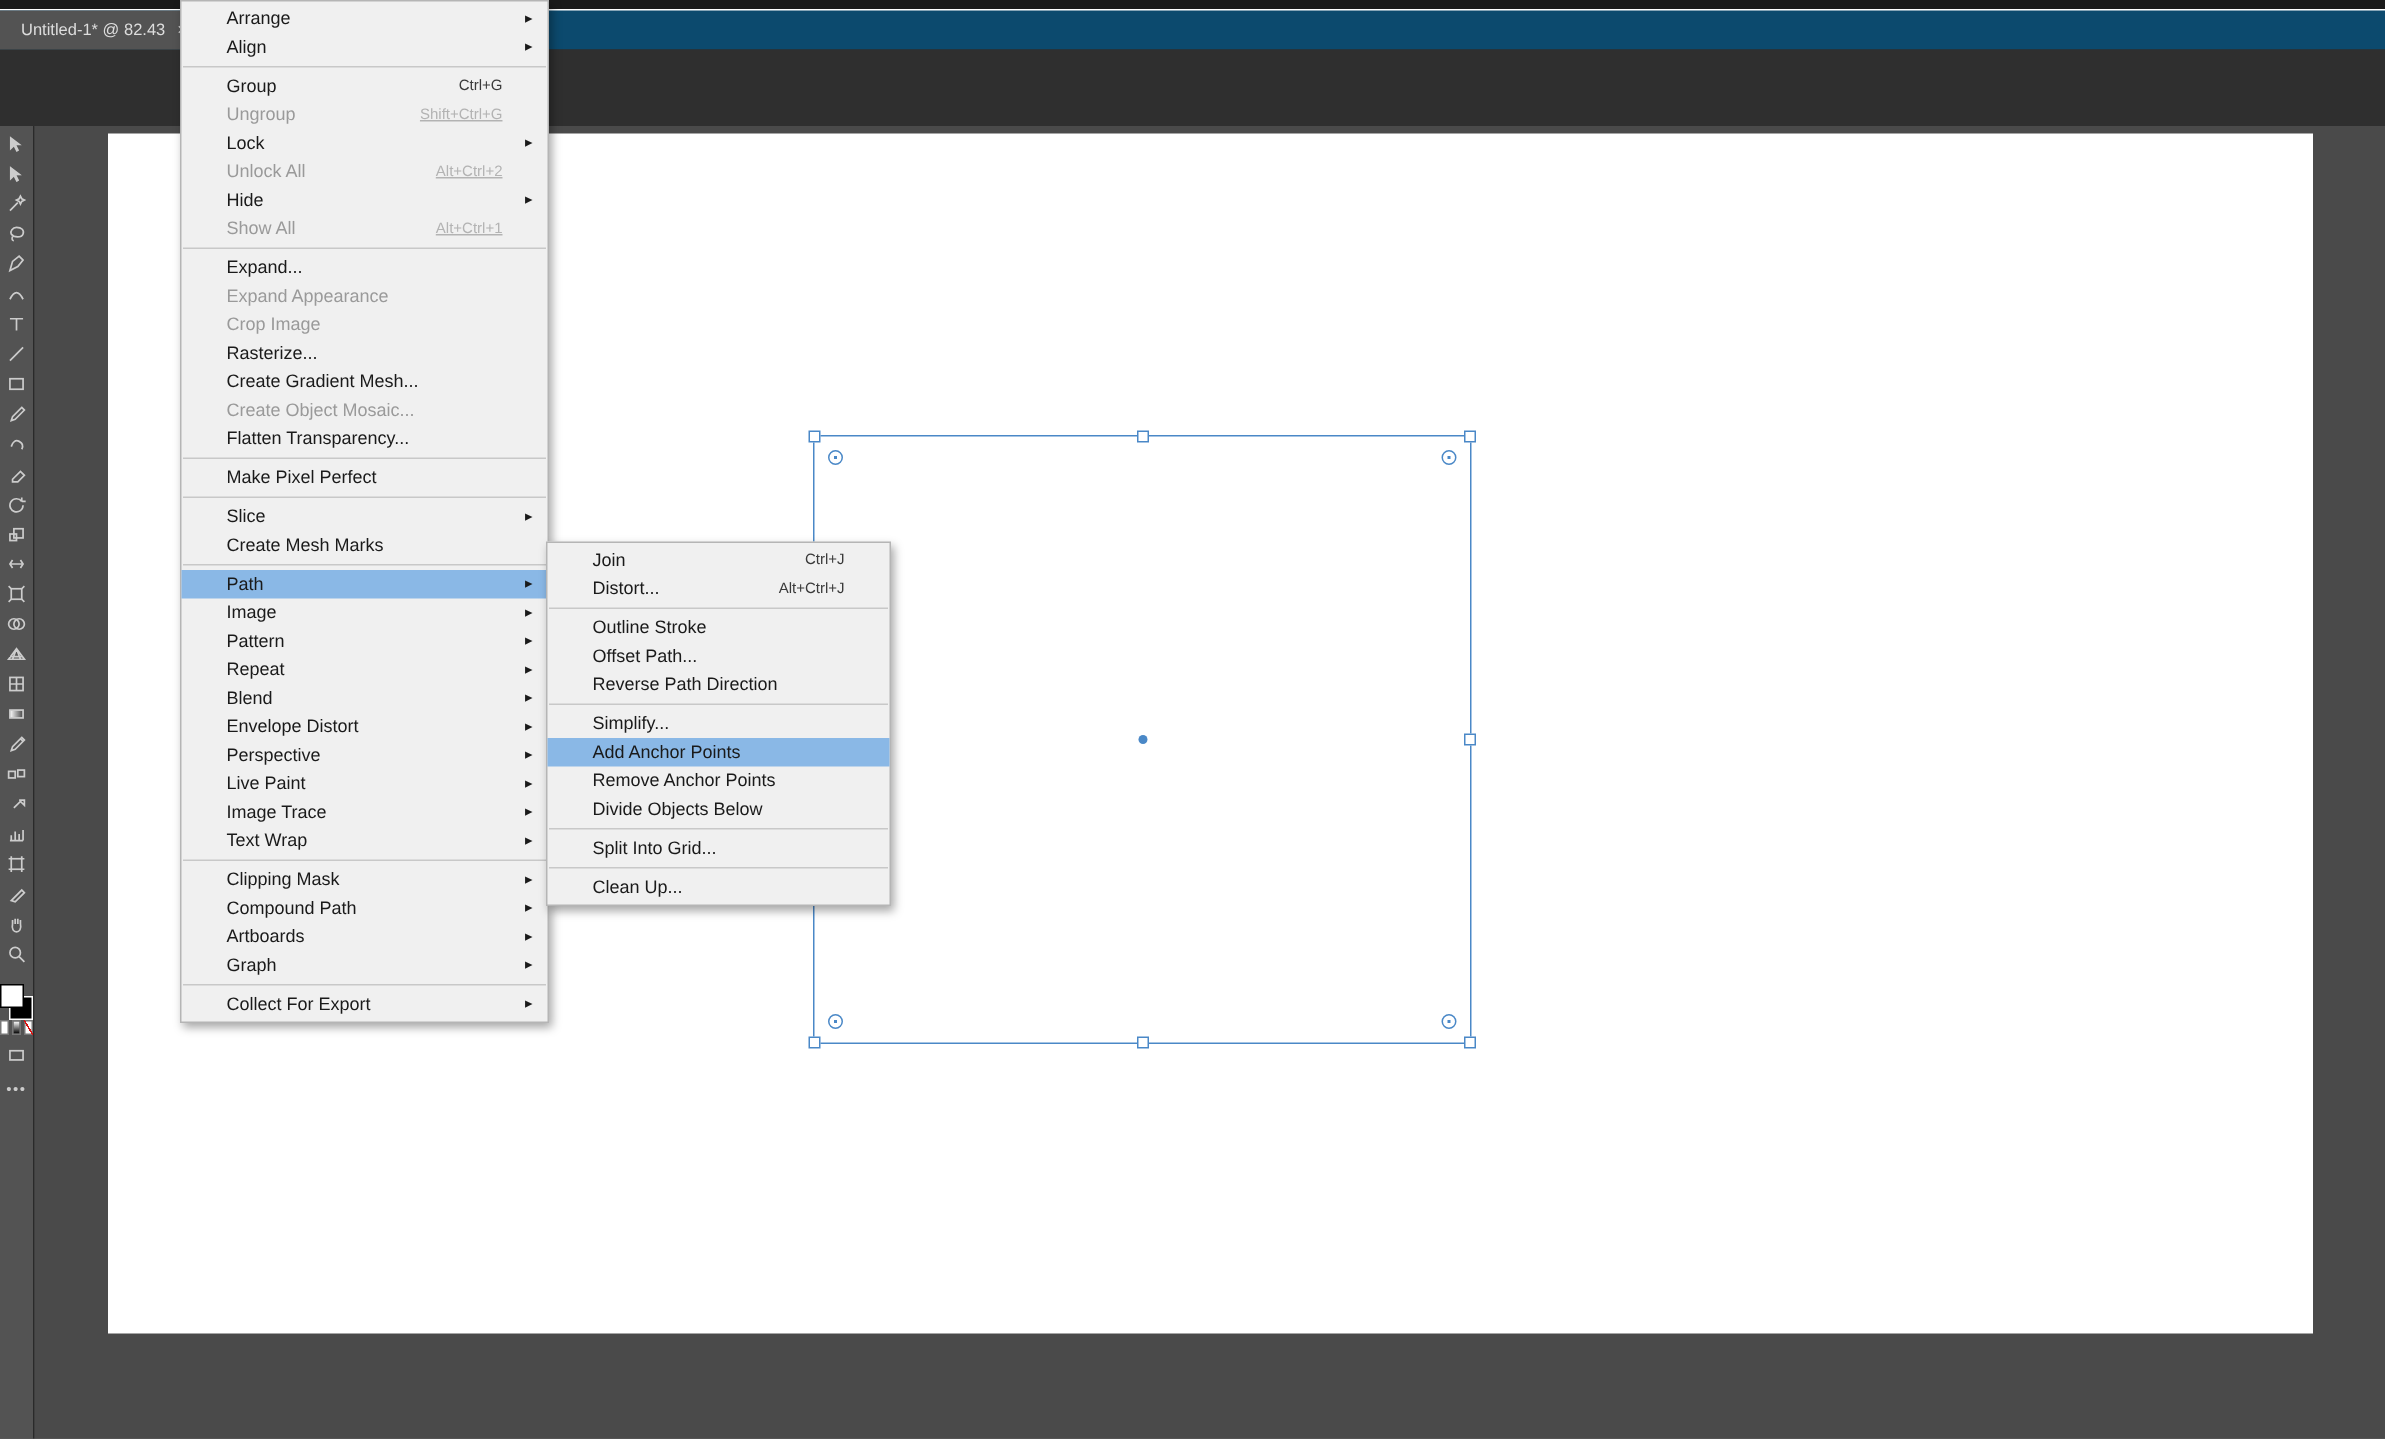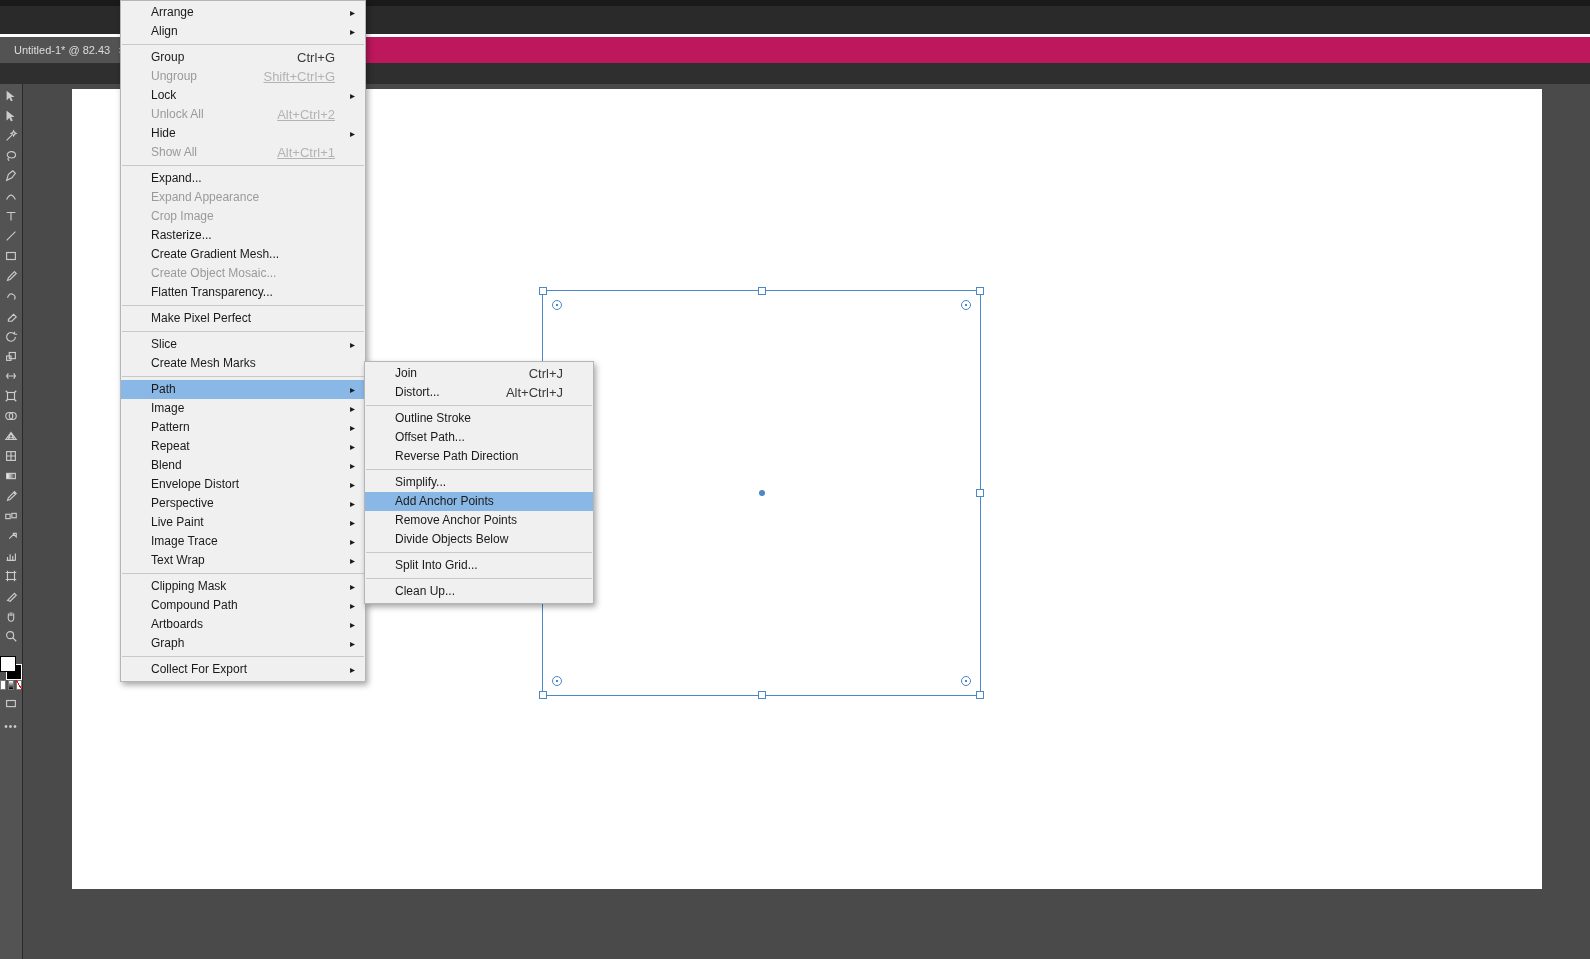--- a/index.html
+++ b/index.html
@@ -16,25 +16,24 @@
 
   
   .top-bar {
     height: 6px;
     background: #1a1a1a;
   }
 
   
   .tab-row {
     height: 26px;
-    background: #be185d;
+    background: #0c4a6e;
     display: flex;
     align-items: stretch;
-    border-top: 3px solid #ffffff;
-    margin-top: 28px;
+    border-top: 1px solid #ffffff;
   }
   .tab {
     padding: 0 14px;
     display: flex;
     align-items: center;
     color: #ddd;
     background: #535353;
     font-size: 11px;
     border-right: 1px solid #2a2a2a;
     gap: 8px;
@@ -161,21 +160,21 @@
   .menu .row {
     height: 19px;
     line-height: 19px;
     padding: 0 30px 0 30px;
     white-space: nowrap;
     display: flex;
     align-items: center;
     position: relative;
   }
   .menu .row .label { flex:1; }
-  .menu .row .shortcut { color:#3a3a3a; padding-left:30px; font-size:13px;}
+  .menu .row .shortcut { color:#3a3a3a; padding-left:30px; font-size:10px;}
   .menu .row.disabled { color:#9a9a9a; }
   .menu .row.disabled .shortcut { color:#b3b3b3;text-decoration:underline; }
   .menu .row.has-sub:after {
     content: "▸";
     position:absolute;
     right:10px;
     font-size:10px;
     color:#1a1a1a;
   }
   .menu .row.highlight {

